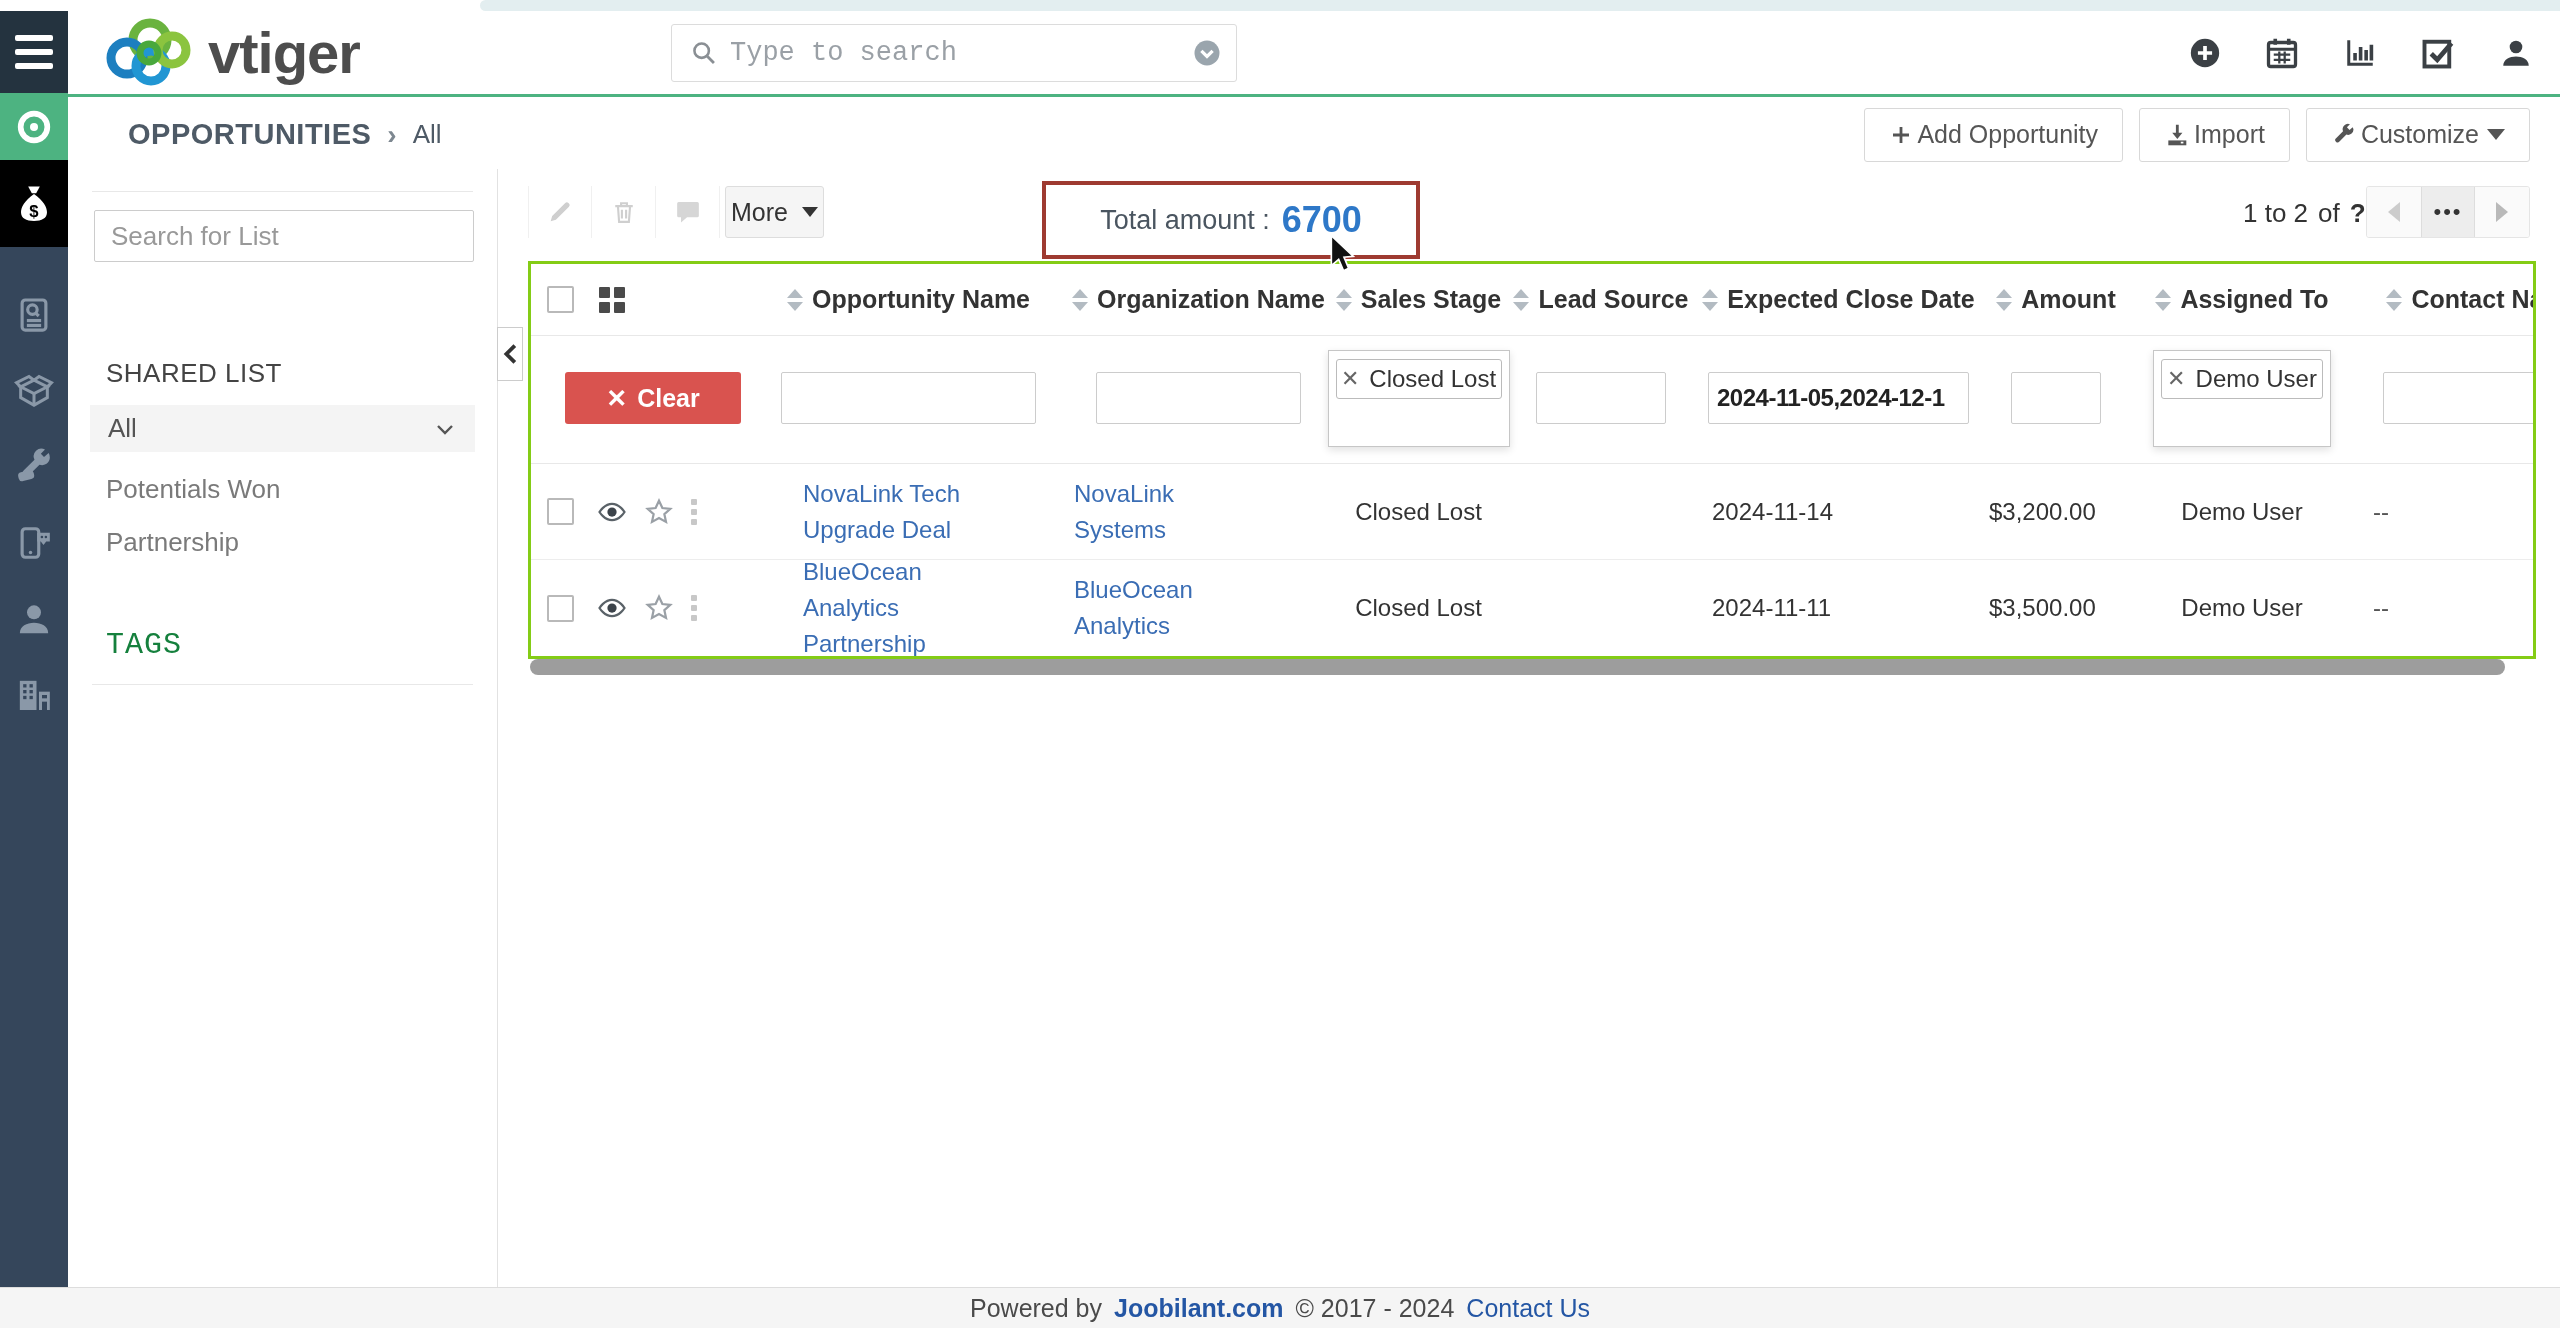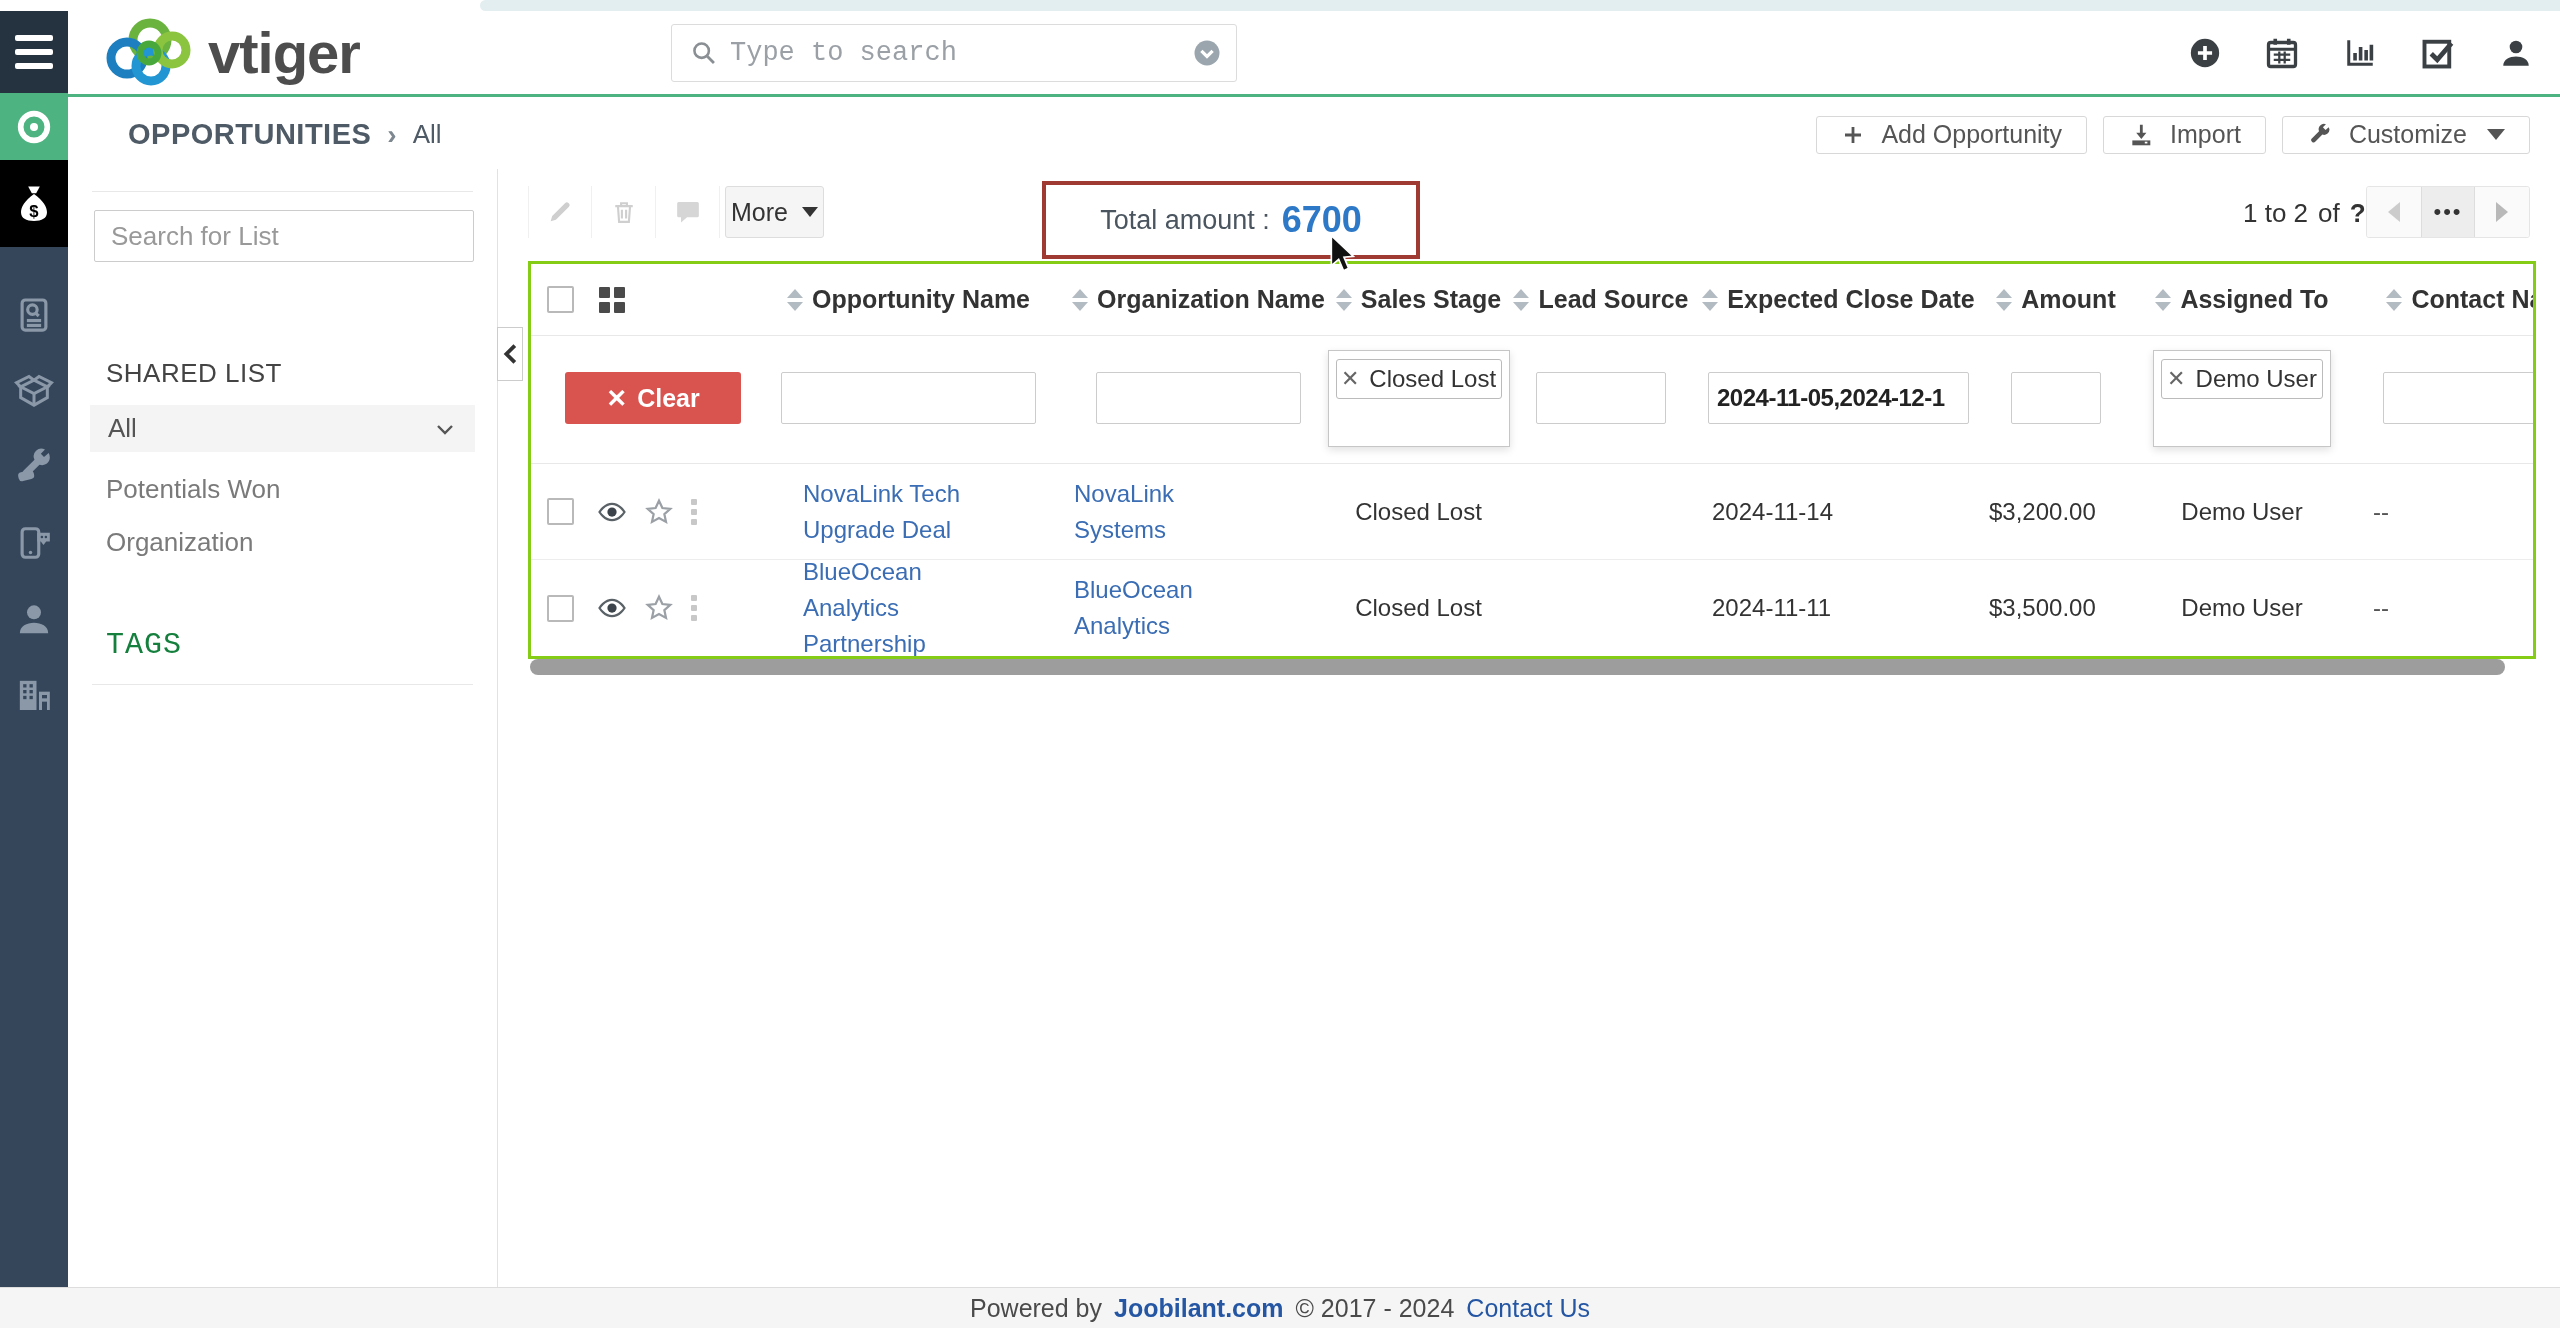--- a/index.html
+++ b/index.html
@@ -34,21 +34,21 @@
   .search-chev{margin-right:14px;color:#9aa5ad;cursor:pointer;}
   .hdr-icons{position:absolute;right:26px;top:0;height:83px;display:flex;align-items:center;gap:42px;color:#3b4045;}
   .hdr-icons .ic{cursor:pointer;}
 
   
   .crumbbar{position:absolute;left:68px;top:100px;width:2492px;height:69px;background:#fff;display:flex;align-items:center;}
   .crumb-module{margin-left:60px;font-size:29px;font-weight:700;color:#4e5a66;letter-spacing:0.5px;cursor:pointer;}
   .crumb-sep{margin:0 16px;font-size:28px;color:#7d8790;font-weight:700;}
   .crumb-view{font-size:26px;color:#4e5a66;}
   .crumb-actions{margin-left:auto;margin-right:30px;display:flex;gap:16px;}
-  .btn{display:flex;align-items:center;gap:16px;height:38px;padding:0 24px;background:#fff;border:1px solid #d8d8d8;border-radius:3px;font-size:25px;color:#555;cursor:pointer;}
+  .btn{display:flex;align-items:center;gap:4px;height:54px;padding:0 24px;background:#fff;border:1px solid #d8d8d8;border-radius:3px;font-size:25px;color:#555;cursor:pointer;}
   .caret{width:0;height:0;border-left:9px solid transparent;border-right:9px solid transparent;border-top:11px solid #555;margin-left:4px;}
 
   
   .sidebar{position:absolute;left:68px;top:169px;width:430px;height:1118px;background:#fff;border-right:1px solid #e2e2e2;}
   .side-title{font-size:30px;color:#4a4a4a;letter-spacing:1px;}
   .lists-head{display:flex;align-items:center;justify-content:space-between;margin:36px 36px 0 38px;}
   .addlist-btn{width:44px;height:46px;background:#f4f4f4;border:1px solid #ddd;border-radius:3px;font-size:30px;font-weight:700;color:#333;display:flex;align-items:center;justify-content:center;cursor:pointer;}
   .side-div{height:1px;background:#e8e8e8;margin:22px 24px 0 24px;}
   .list-search{margin:18px 24px 0 26px;}
   .list-search input{width:380px;height:52px;border:1px solid #ccc;border-radius:2px;font-size:26px;color:#555;padding:0 16px;font-family:"Liberation Sans",sans-serif;outline:none;}
@@ -354,21 +354,21 @@
   <div class="shared-title">SHARED LIST</div>
   <div class="side-select">
     <span>All</span>
     <span>
       <svg width="24" height="24" viewBox="0 0 24 24">
           <polyline points="5,9 12,16 19,9" fill="none" stroke="#555" stroke-width="2.4"></polyline>
         </svg>
     </span>
   </div>
   <div class="side-item">Potentials Won</div>
-  <div class="side-item">Organization</div>
+  <div class="side-item">Partnership</div>
   <div class="tags-title">TAGS</div>
   <div class="side-div"></div>
 </aside>
 
 <div class="collapse-btn">
   <span>
     <svg width="18" height="24" viewBox="0 0 14 20">
         <polyline points="11,3 4,10 11,17" fill="none" stroke="#333" stroke-width="3.2"></polyline>
       </svg>
   </span>

